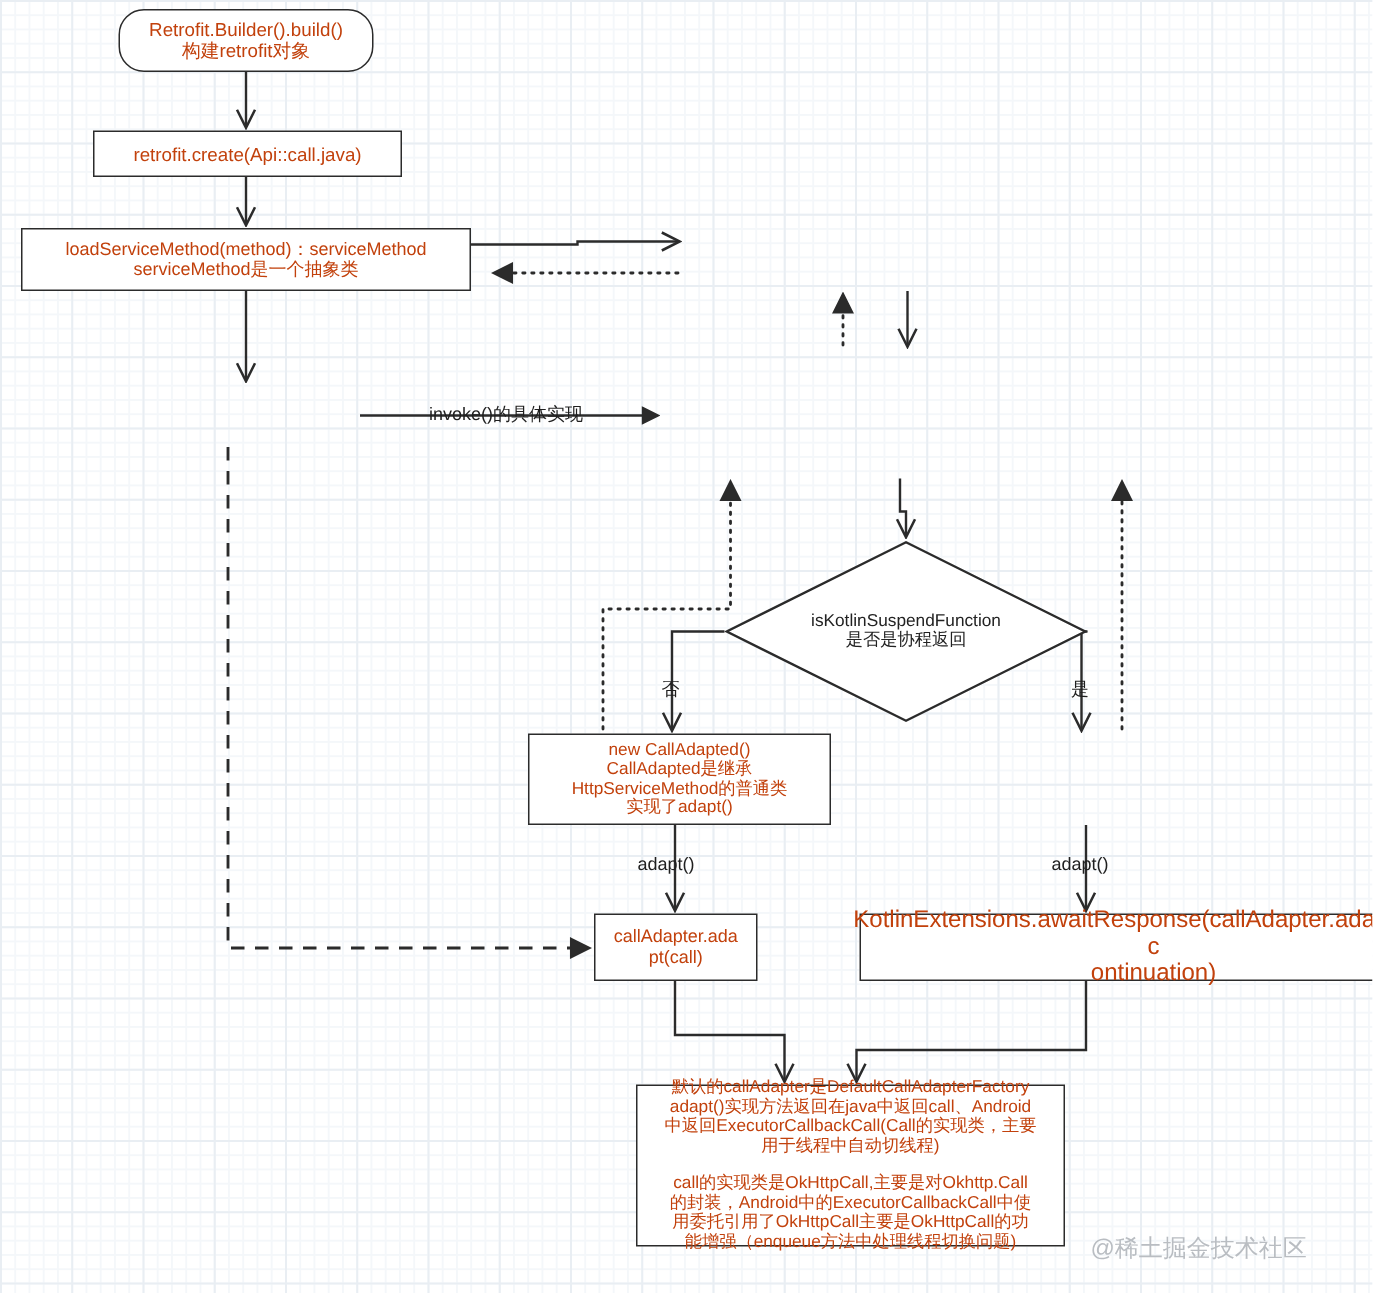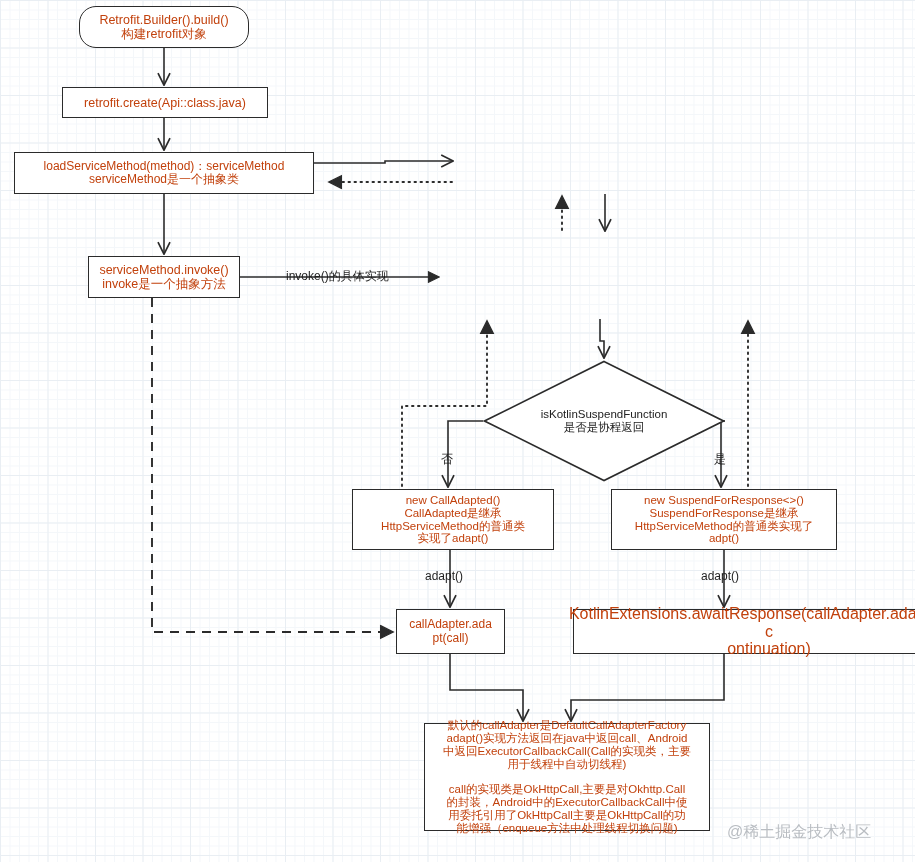--- a/index.html
+++ b/index.html
@@ -143,47 +143,41 @@
     </g>
 
     <g fill="none" stroke="#2b2b2b" stroke-width="1.9" stroke-dasharray="9 7">
       <path d="M 152 298 L 152 632 L 392 632" marker-end="url(#arrowSolid)"></path>
     </g>
   </svg>
 
   <div class="node rounded" style="left:79px; top:6px; width:170px; height:42px; font-size:12.5px;">Retrofit.Builder().build()
 构建retrofit对象</div>
 
-  <div class="node" style="left:62px; top:87px; width:206px; height:31px; font-size:12.5px;">retrofit.create(Api::class.java)</div>
+  <div class="node" style="left:62px; top:87px; width:206px; height:31px; font-size:12.5px;">retrofit.create(Api::call.java)</div>
 
   <div class="node" style="left:14px; top:152px; width:300px; height:42px; font-size:12px;">loadServiceMethod(method)：serviceMethod
 serviceMethod是一个抽象类</div>
 
 
-  <div class="node" style="left:88px; top:256px; width:152px; height:42px; font-size:12.5px;">serviceMethod.invoke()
-invoke是一个抽象方法</div>
 
 
   <div class="diamond-wrap" style="left:483px; top:360px; width:242px; height:122px;">
     <svg width="242" height="122" viewBox="0 0 242 122">
       <polygon points="121,1.5 240.5,61 121,120.5 1.5,61" fill="#ffffff" stroke="#2b2b2b" stroke-width="1.6"></polygon>
     </svg>
     <div class="diamond-label" style="font-size:11.5px;">isKotlinSuspendFunction
 是否是协程返回</div>
   </div>
 
   <div class="node" style="left:352px; top:489px; width:202px; height:61px; font-size:11.5px;">new CallAdapted()
 CallAdapted是继承
 HttpServiceMethod的普通类
 实现了adapt()</div>
 
-  <div class="node" style="left:611px; top:489px; width:226px; height:61px; font-size:11.5px;">new SuspendForResponse&lt;&gt;()
-SuspendForResponse是继承
-HttpServiceMethod的普通类实现了
-adpt()</div>
 
   <div class="node" style="left:396px; top:609px; width:109px; height:45px; font-size:12px;">callAdapter.ada
 pt(call)</div>
 
   <div class="node" style="left:550px; top:609px; width:392px; height:45px; font-size:16px;margin-left:23px;">KotlinExtensions.awaitResponse(callAdapter.adapt(call), c
 ontinuation)</div>
 
   <div class="node" style="left:424px; top:723px; width:286px; height:108px; font-size:11.5px;">默认的callAdapter是DefaultCallAdapterFactory
 adapt()实现方法返回在java中返回call、Android
 中返回ExecutorCallbackCall(Call的实现类，主要

